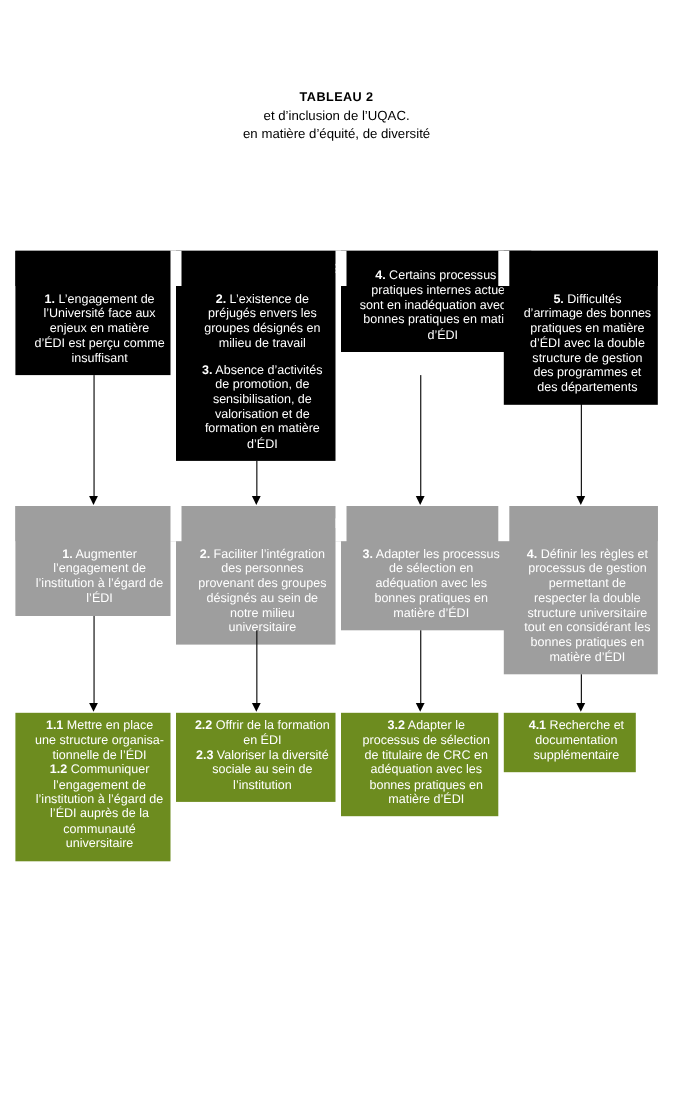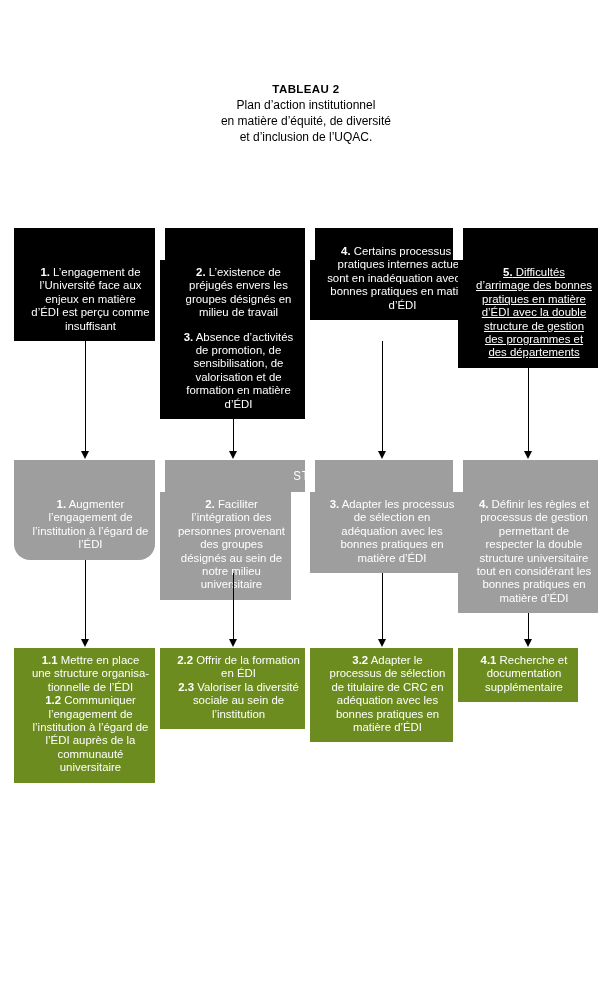--- a/index.html
+++ b/index.html
@@ -115,55 +115,54 @@
     border-left: 4.3px solid transparent;
     border-right: 4.3px solid transparent;
     border-top: 8px solid #000000;
   }
 </style>
 </head>
 <body>
 
 <div id="title-block">
   <div class="tbl-label">TABLEAU 2</div>
-  <div class="tbl-sub">Plan d’action institutionnel</div>
+  <div class="tbl-sub">et d’inclusion de l’UQAC.</div>
   <div class="tbl-sub">en matière d’équité, de diversité</div>
-  <div class="tbl-sub">et d’inclusion de l’UQAC.</div>
 </div>
 
 <div id="diagram">
     <div class="tier" style="top: 0px;">
       <div class="band black" style="height: 32px;">
         <div class="band-title">BARRIÈRES SYSTÉMIQUES</div>
       </div>
       <div class="col black" style="left: 0px; width: 141px; padding-top: 38px;">
         <p><span class="num">1.</span><span> L’engagement de l’Université face aux enjeux en matière d’ÉDI est perçu comme insuffisant</span></p>
       </div>
       <div class="col black" style="left: 146px; width: 145px; padding-top: 38px;">
         <p><span class="num">2.</span><span> L’existence de préjugés envers les groupes désignés en milieu de travail</span></p>
         <p class="gap-before"><span class="num">3.</span><span> Absence d’activités de promotion, de sensibilisation, de valorisation et de formation en matière d’ÉDI</span></p>
       </div>
       <div class="col black" style="left: 296px; width: 173px; padding-top: 17px;">
         <p><span class="num">4.</span><span> Certains processus et pratiques internes actuels sont en inadéquation avec les bonnes pratiques en matière d’ÉDI</span></p>
       </div>
-      <div class="col black" style="left: 444px; width: 140px; padding-top: 38px; text-decoration: underline;">
+      <div class="col black" style="left: 444px; width: 140px; padding-top: 38px;">
         <p><span class="num">5.</span><span> Difficultés d’arrimage des bonnes pratiques en matière d’ÉDI avec la double structure de gestion des programmes et des départements</span></p>
       </div>
       <div class="notch" style="left: 141px; top: 0px; height: 32px;"></div>
       <div class="notch" style="left: 291px; top: 0px; height: 32px;"></div>
       <div class="notch" style="left: 439px; top: 0px; height: 32px;"></div>
     </div>
     <div class="tier" style="top: 232px;">
       <div class="band gray" style="height: 32px;">
         <div class="band-title">OBJECTIFS STRATÉGIQUES</div>
       </div>
-      <div class="col gray" style="left: 0px; width: 141px; padding-top: 38px; border-radius: 16px;">
+      <div class="col gray" style="left: 0px; width: 141px; padding-top: 38px;">
         <p><span class="num">1.</span><span> Augmenter l’engagement de l’institution à l’égard de l’ÉDI</span></p>
       </div>
-      <div class="col gray" style="left: 146px; width: 131px; padding-top: 38px;">
+      <div class="col gray" style="left: 146px; width: 145px; padding-top: 38px;">
         <p><span class="num">2.</span><span> Faciliter l’intégration des personnes provenant des groupes désignés au sein de notre milieu universitaire</span></p>
       </div>
       <div class="col gray" style="left: 296px; width: 152px; padding-top: 38px;">
         <p><span class="num">3.</span><span> Adapter les processus de sélection en adéquation avec les bonnes pratiques en matière d’ÉDI</span></p>
       </div>
       <div class="col gray" style="left: 444px; width: 140px; padding-top: 38px;">
         <p><span class="num">4.</span><span> Définir les règles et processus de gestion permettant de respecter la double structure universitaire tout en considérant les bonnes pratiques en matière d’ÉDI</span></p>
       </div>
       <div class="notch" style="left: 141px; top: 0px; height: 32px;"></div>
       <div class="notch" style="left: 291px; top: 0px; height: 32px;"></div>

